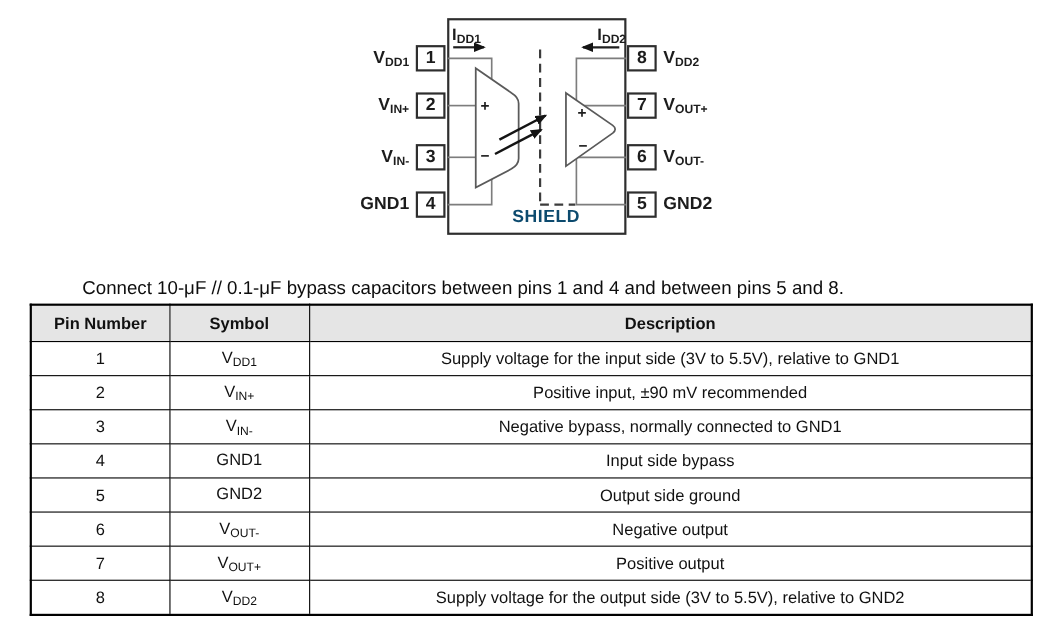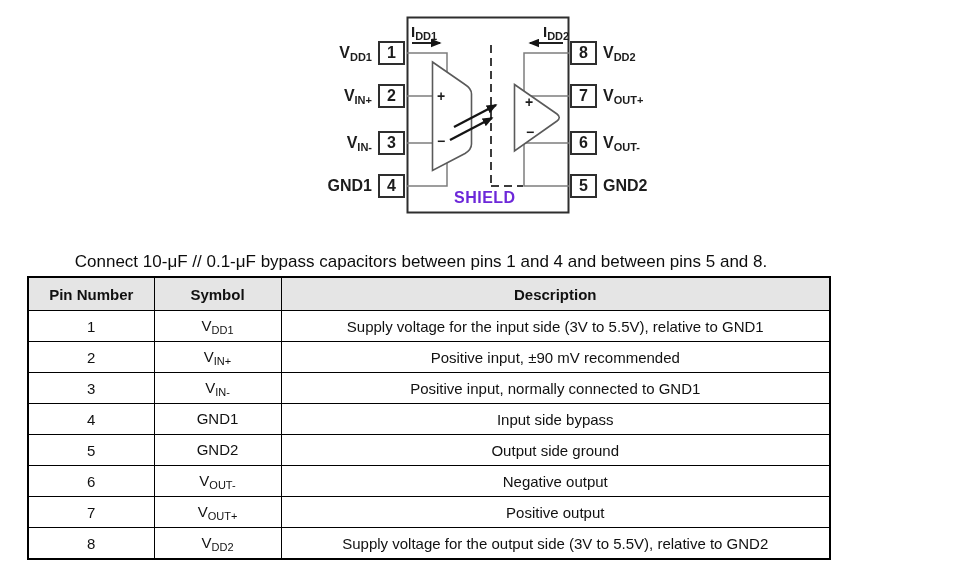--- a/index.html
+++ b/index.html
@@ -24,29 +24,29 @@
   .pin-label.right { width: 110px; text-align: left; }
   .subscript { font-size: 11px; font-weight: bold; vertical-align: -3px; letter-spacing: 0; }
   .idd-label {
     position: absolute; font-weight: bold; font-size: 15px; color: #1c1c1c; white-space: nowrap;
   }
   .polarity {
     position: absolute; width: 16px; height: 16px; line-height: 16px; text-align: center;
     font-weight: bold; font-size: 14px; color: #1c1c1c;
   }
   .shield-label {
-    position: absolute; left: 450px; top: 189px; width: 85px; text-align: left;
-    font-weight: bold; font-size: 16px; color: #6d28d9; letter-spacing: 0.5px;
+    position: absolute; left: 450px; top: 189px; width: 85px; text-align: center;
+    font-weight: bold; font-size: 16px; color: #0c4a6e; letter-spacing: 0.5px;
   }
   .note {
     position: absolute; left: 0; top: 235px; width: 842px; text-align: center;
     font-size: 17px; color: #0d0d0d;
   }
   table.pin-table {
-    position: absolute; left: 27px; top: 276px; width: 804px;
+    position: absolute; left: 27px; top: 276px; width: 912px;
     border-collapse: collapse; table-layout: fixed;
     border: 2px solid #000;
   }
   .pin-table th, .pin-table td {
     border: 1.5px solid #000; font-size: 15px; padding: 0 5px; overflow: hidden; white-space: nowrap;
   }
   .pin-table th { background: #e5e5e5; font-weight: bold; height: 32px; }
   .pin-table td { height: 30px; background: #fff; }
   .col-pin   { width: 126px; }
   .col-sym   { width: 127px; }
@@ -163,21 +163,21 @@
         <td class="td-desc">Supply voltage for the input side (3V to 5.5V), relative to GND1</td>
       </tr>
       <tr>
         <td class="td-pin">2</td>
         <td class="td-sym"><span>V</span><span class="sym-sub">IN+</span></td>
         <td class="td-desc">Positive input, ±90 mV recommended</td>
       </tr>
       <tr>
         <td class="td-pin">3</td>
         <td class="td-sym"><span>V</span><span class="sym-sub">IN-</span></td>
-        <td class="td-desc">Positive input, normally connected to GND1</td>
+        <td class="td-desc">Negative bypass, normally connected to GND1</td>
       </tr>
       <tr>
         <td class="td-pin">4</td>
         <td class="td-sym"><span>GND1</span><span class="sym-sub"></span></td>
         <td class="td-desc">Input side bypass</td>
       </tr>
       <tr>
         <td class="td-pin">5</td>
         <td class="td-sym"><span>GND2</span><span class="sym-sub"></span></td>
         <td class="td-desc">Output side ground</td>

